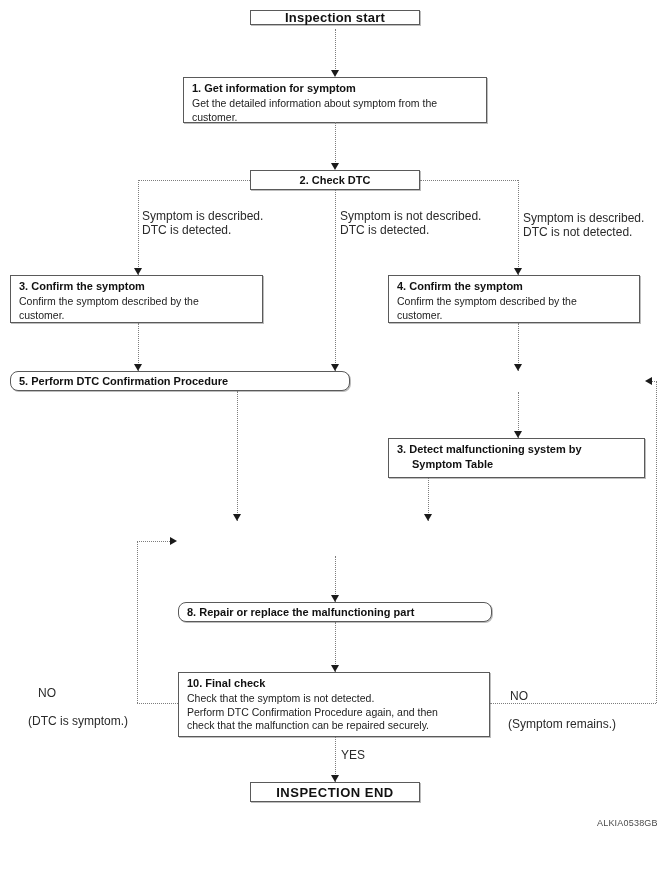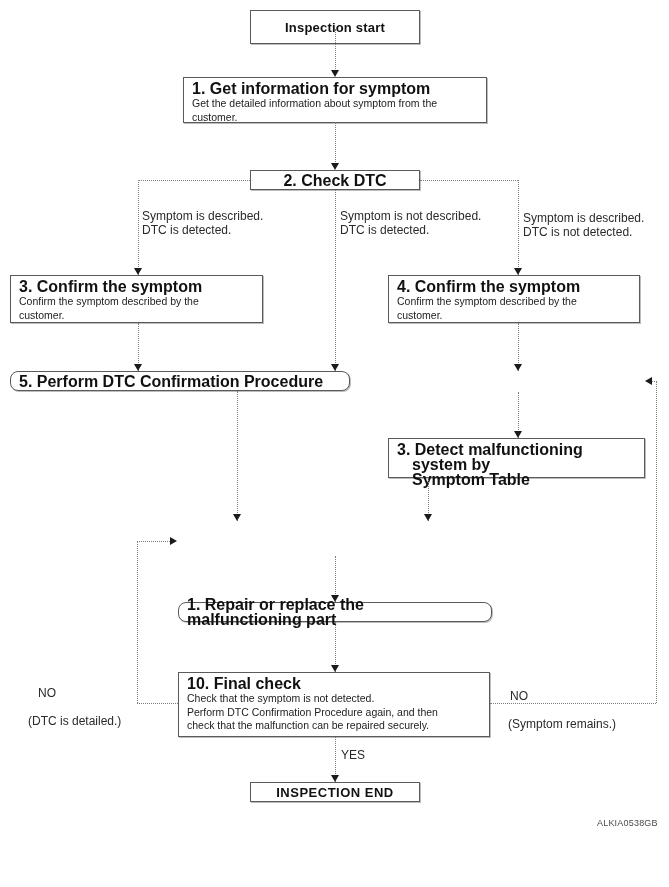--- a/index.html
+++ b/index.html
@@ -7,41 +7,41 @@
     position:relative;width:669px;height:887px;background:#ffffff;overflow:hidden;
     font-family:"Liberation Sans","DejaVu Sans",sans-serif;color:#1f1f1f;
   }
   .box{
     position:absolute;box-sizing:border-box;background:#fff;
     border:1px solid #5a5a5a;box-shadow:1px 1px 0 #bdbdbd;
     padding:3px 8px;
   }
   .box-c{display:flex;align-items:center;justify-content:center;padding:0;}
   .box-l{display:flex;align-items:center;justify-content:flex-start;border-radius:8px;}
-  .t{font-weight:bold;font-size:16px;line-height:15px;color:#111;white-space:pre-line;}
+  .t{font-weight:bold;font-size:11px;line-height:15px;color:#111;white-space:pre-line;}
   .t.hang{padding-left:15px;text-indent:-15px;}
   .d{font-size:10.5px;line-height:13.5px;color:#222;white-space:pre-line;margin-top:1px;}
   .term{font-weight:bold;font-size:13px;color:#111;letter-spacing:.2px;}
   .term-end{font-size:13px;letter-spacing:.5px;}
   .vl{position:absolute;width:0;border-left:1px dotted #7d7d7d;}
   .hl{position:absolute;height:0;border-top:1px dotted #7d7d7d;}
   .arr-d{position:absolute;width:0;height:0;border-left:4px solid transparent;border-right:4px solid transparent;border-top:7px solid #1a1a1a;}
   .arr-r{position:absolute;width:0;height:0;border-top:4px solid transparent;border-bottom:4px solid transparent;border-left:7px solid #1a1a1a;}
   .arr-l{position:absolute;width:0;height:0;border-top:4px solid transparent;border-bottom:4px solid transparent;border-right:7px solid #1a1a1a;}
   .lbl{position:absolute;font-size:12px;line-height:14px;color:#2a2a2a;white-space:pre-line;}
   .lbl .w{display:block;padding-left:10px;}
   .lbl .w2{display:block;padding-left:2px;}
   .wm{position:absolute;font-size:9px;color:#4a4a4a;letter-spacing:.2px;}
 </style>
 </head>
 <body>
 
 <div id="canvas">
 
-  <div class="box box-c" style="left:250px;top:10px;width:170px;height:34px">
+  <div class="box box-c" style="left:250px;top:10px;width:170px;height:15px">
     <span class="term">Inspection start</span>
   </div>
 
   <div class="box" style="left:183px;top:77px;width:304px;height:46px">
     <div class="t">1. Get information for symptom</div>
     <div class="d">Get the detailed information about symptom from the
 customer.</div>
   </div>
 
   <div class="box box-c" style="left:250px;top:170px;width:170px;height:20px">
@@ -72,33 +72,33 @@
   </div>
 
 
   <div class="box" style="left:388px;top:438px;width:257px;height:40px">
     <div class="t hang">3. Detect malfunctioning system by
 Symptom Table</div>
   </div>
 
 
   <div class="box box-l" style="left:178px;top:602px;width:314px;height:20px">
-    <span class="t">1. Repair or replace the malfunctioning part</span>
+    <span class="t">8. Repair or replace the malfunctioning part</span>
   </div>
 
   <div class="box" style="left:178px;top:672px;width:312px;height:65px">
     <div class="t">10. Final check</div>
     <div class="d">Check that the symptom is not detected.
 Perform DTC Confirmation Procedure again, and then
 check that the malfunction can be repaired securely.</div>
   </div>
 
   <div class="lbl" style="left:28px;top:672px">
     <span class="w">NO</span>
-    <span>(DTC is detailed.)</span>
+    <span>(DTC is symptom.)</span>
   </div>
   <div class="lbl" style="left:508px;top:675px">
     <span class="w2">NO</span>
     <span>(Symptom remains.)</span>
   </div>
   <div class="lbl" style="left:341px;top:748px">YES</div>
 
   <div class="box box-c" style="left:250px;top:782px;width:170px;height:20px">
     <span class="term term-end">INSPECTION END</span>
   </div>

